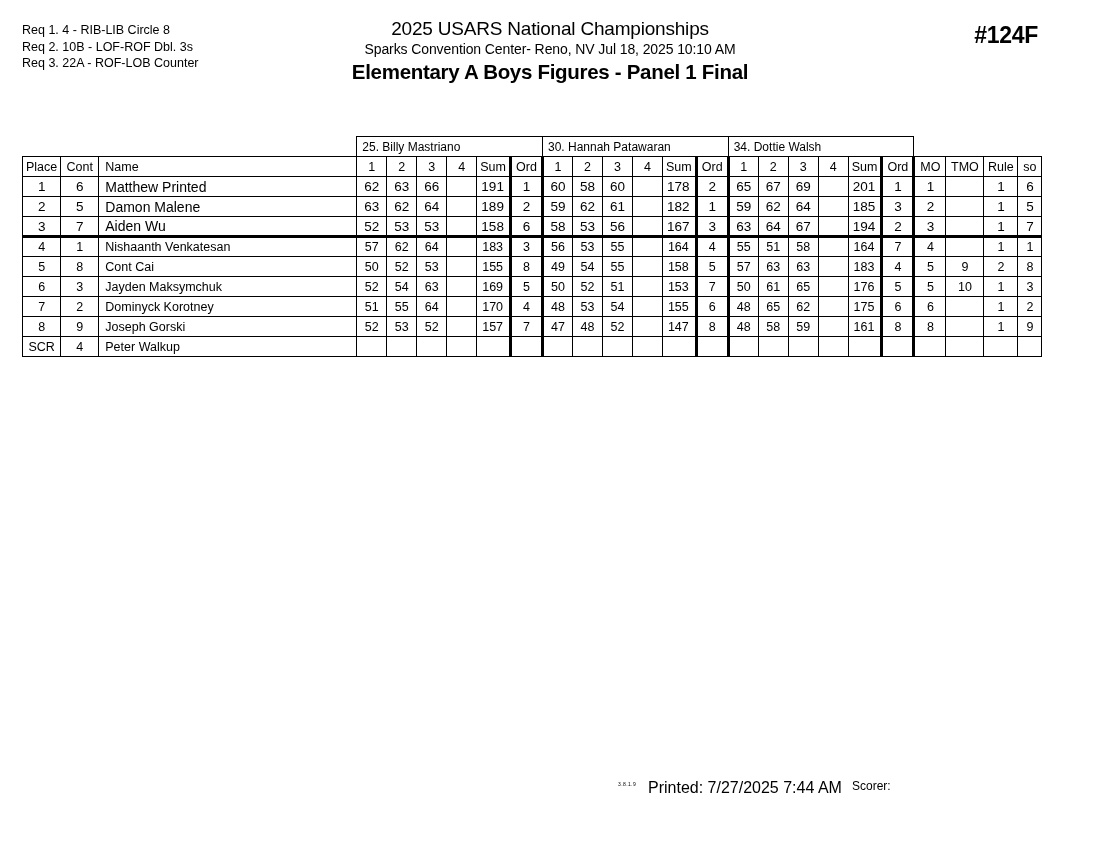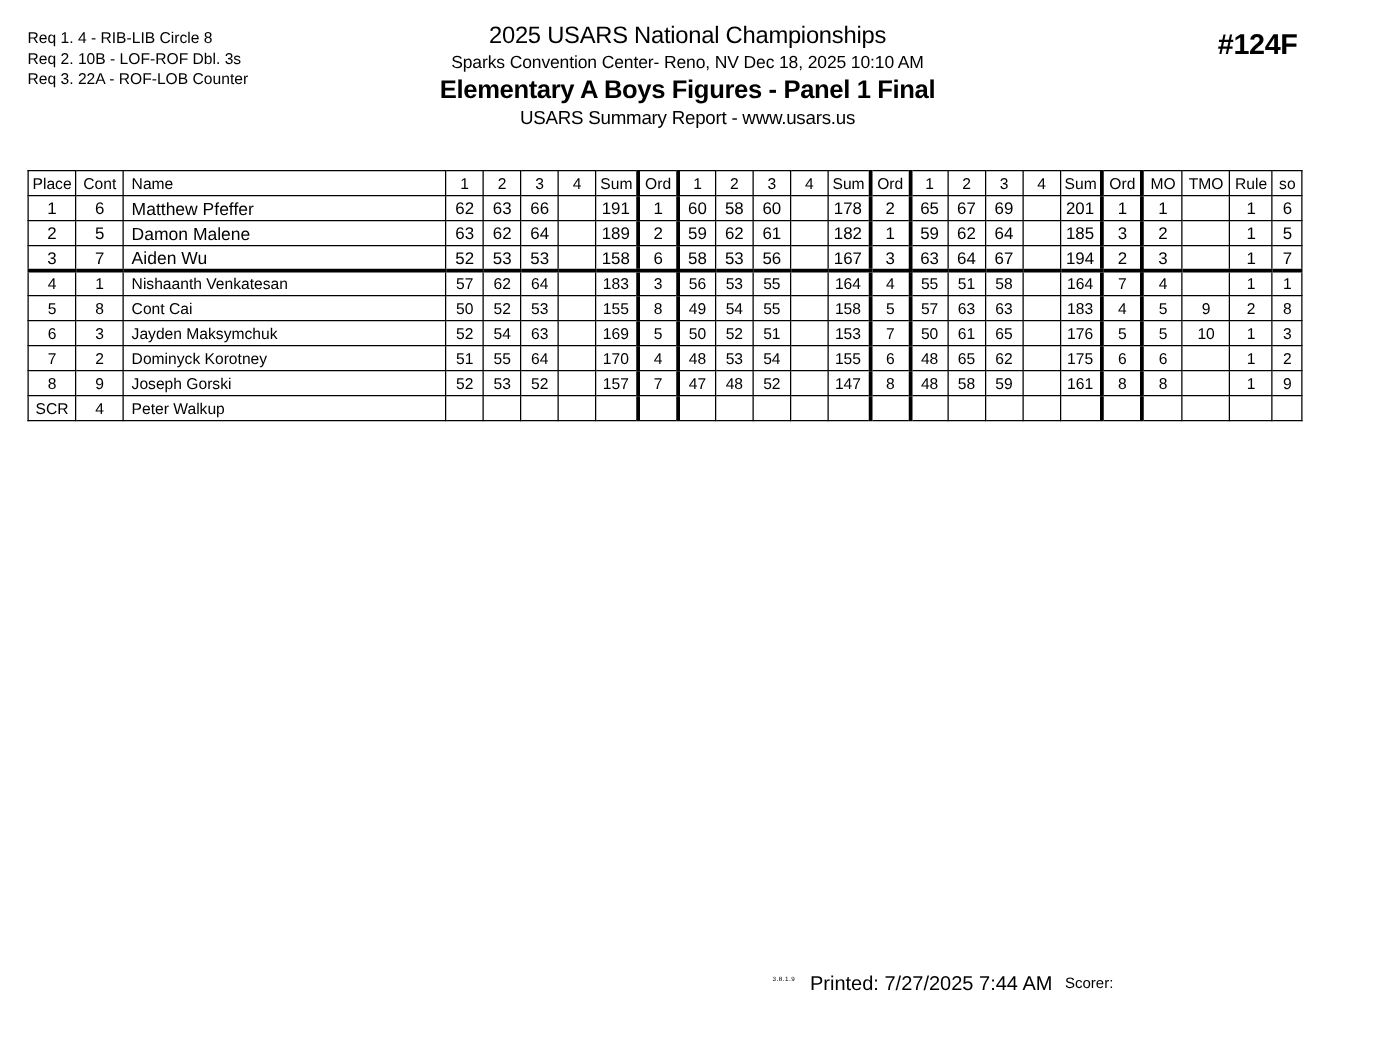--- a/index.html
+++ b/index.html
@@ -169,23 +169,22 @@
     <span>10B - LOF-ROF Dbl. 3s</span>
   </span>
   <span class="req-line">
     <span class="req-label">Req 3.</span>
     <span>22A - ROF-LOB Counter</span>
   </span>
 </div>
 
 <div id="title-block">
   <div class="t-main">2025 USARS National Championships</div>
-  <div class="t-venue">Sparks Convention Center- Reno, NV  Dec 18, 2025  10:10 AM</div>
+  <div class="t-venue">Sparks Convention Center- Reno, NV  Jul 18, 2025  10:10 AM</div>
   <div class="t-event">Elementary A Boys Figures - Panel 1 Final</div>
-  <div class="t-sub">USARS Summary Report - www.usars.us</div>
 </div>
 
 <div id="event-code">#124F</div>
 
 <table id="results-table">
   <colgroup>
     <col style="width:36px">
     <col style="width:38px">
     <col style="width:258px">
     <col style="width:30px">
@@ -206,20 +205,27 @@
       <col style="width:30px">
     <col style="width:32px">
       <col style="width:32px">
     <col style="width:32px">
       <col style="width:38px">
       <col style="width:34px">
       <col style="width:24px">
   </colgroup>
 
   <tbody>
+      <tr class="judge-band">
+    <td class="band-blank" colspan="3"></td>
+    <td class="band-name" colspan="6">25.  Billy Mastriano</td>
+    <td class="band-name" colspan="6">30.  Hannah Patawaran</td>
+    <td class="band-name" colspan="6">34.  Dottie Walsh</td>
+    <td class="band-pad" colspan="4"></td>
+  </tr>
 
   <tr>
     <td>Place</td>
     <td>Cont</td>
     <td class="c-name">Name</td>
 
     <td>1</td>
     <td>2</td>
     <td>3</td>
     <td>4</td>
@@ -244,21 +250,21 @@
     <td>TMO</td>
     <td>Rule</td>
     <td>so</td>
   </tr>
 
   </tbody>
     <tbody id="rows-body">
       <tr class="medal">
         <td>1</td>
         <td>6</td>
-        <td class="c-name">Matthew Pfeffer</td>
+        <td class="c-name">Matthew Printed</td>
         <td>62</td>
         <td>63</td>
         <td>66</td>
         <td></td>
         <td class="c-sum">191</td>
         <td class="ord sep-left sep-right">1</td>
         <td>60</td>
         <td>58</td>
         <td>60</td>
         <td></td>

